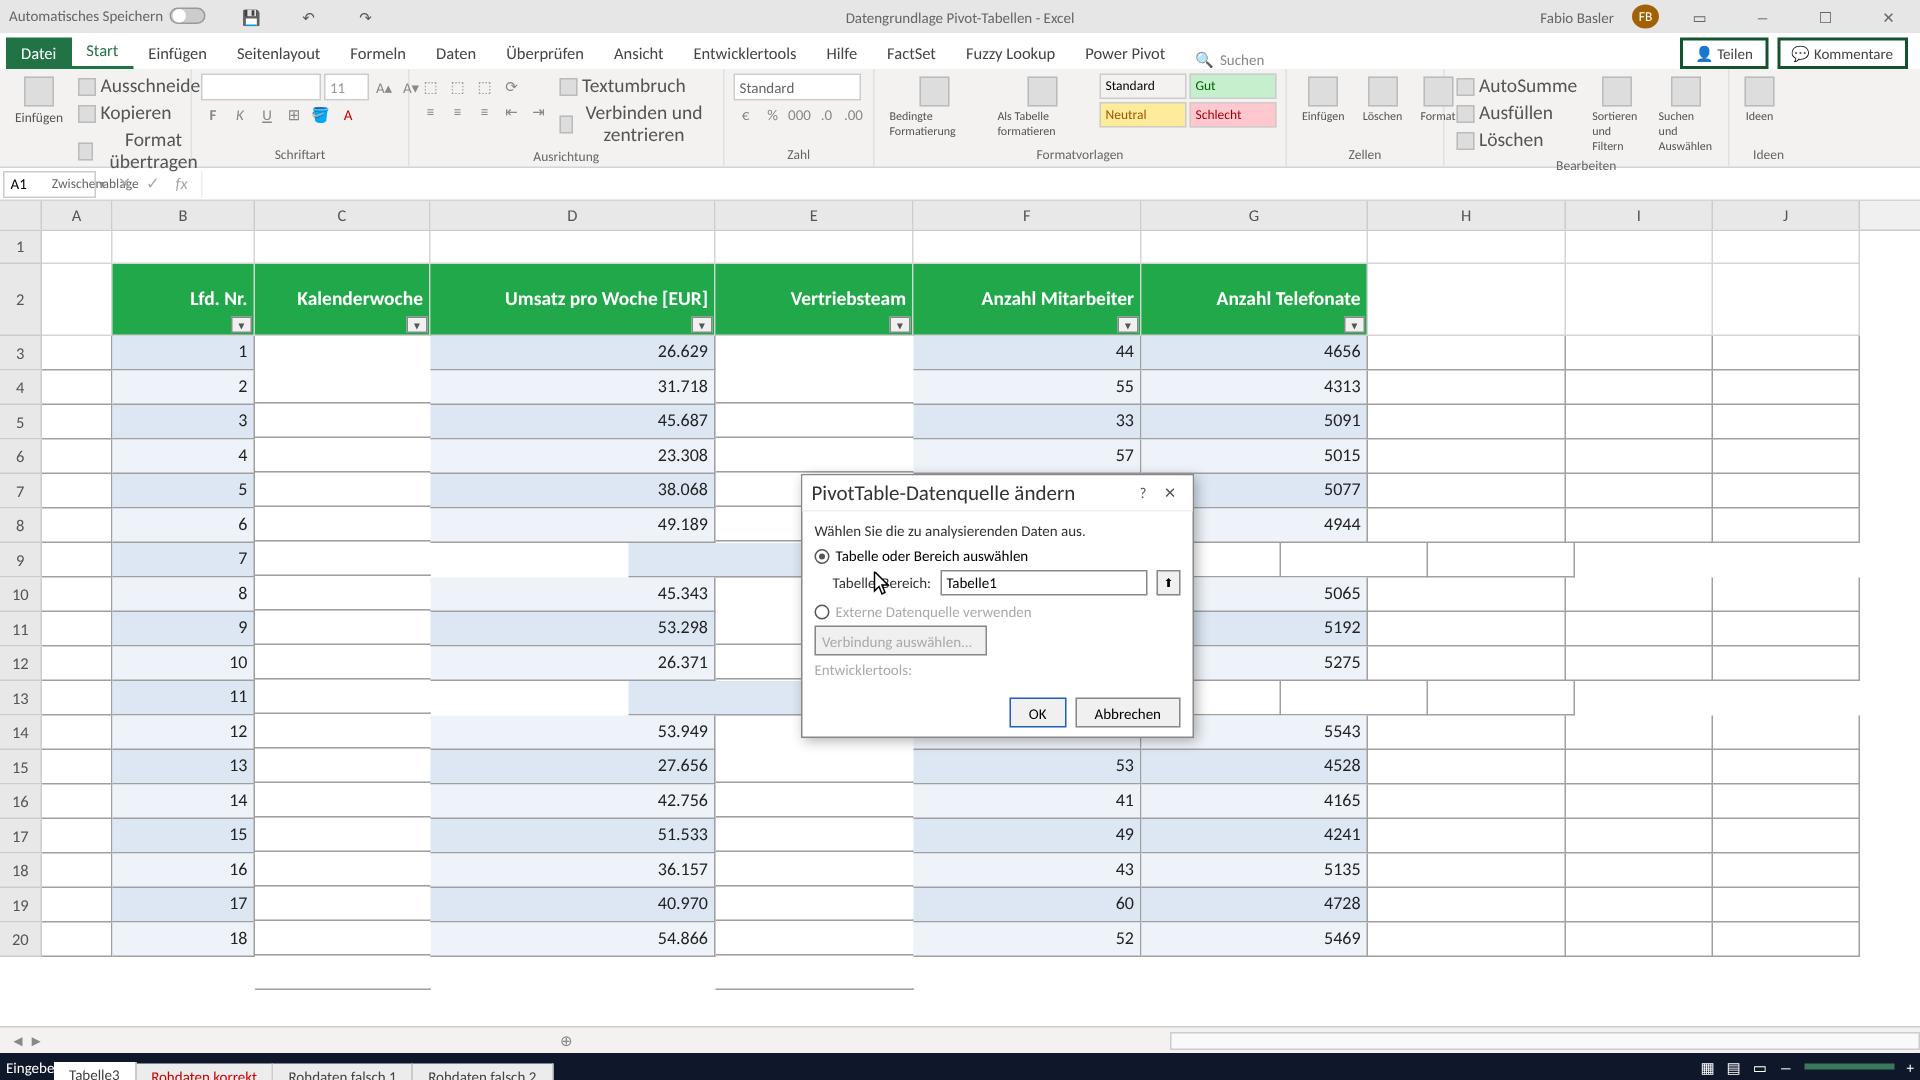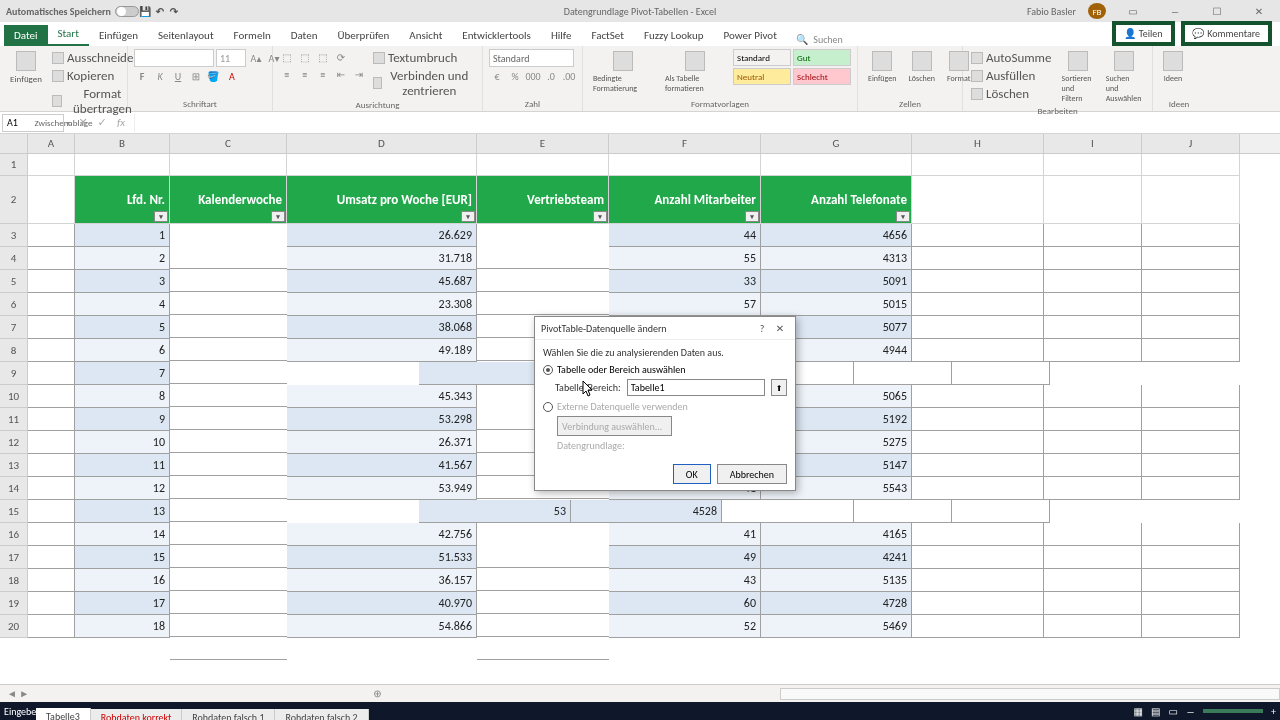--- a/index.html
+++ b/index.html
@@ -1,37 +1,37 @@
 <!DOCTYPE html>
 <html><head>
 <meta charset="utf-8">
 <style>
 * { margin: 0; padding: 0; box-sizing: border-box; font-family: "Segoe UI", Calibri, sans-serif; }
 body { background: #fff; width: 1280px; height: 720px; overflow: hidden; position: relative; font-size: 11px; }
 
 
 .titlebar { height: 22px; background: #e6e6e6; display: flex; align-items: center; padding: 0 6px; color: #666; font-size: 10px; }
-.titlebar-left { display: flex; align-items: center; gap: 0; font-weight: bold; }
+.titlebar-left { display: flex; align-items: flex-start; gap: 24px; }
 .autosave-toggle { display: flex; align-items: center; gap: 4px; }
 .toggle-sw { width: 24px; height: 11px; border: 1px solid #999; border-radius: 6px; background: #ccc; position: relative; }
 .toggle-sw::after { content:''; position:absolute; width:9px; height:9px; background:#fff; border-radius:50%; left:1px; top:0; }
 .qat-icon { width:14px; height:14px; display:flex; align-items:center; justify-content:center; color:#555; }
 .titlebar-center { position:absolute; left:50%; transform:translateX(-50%); }
 .titlebar-right { margin-left:auto; display:flex; align-items:center; gap:12px; }
 .avatar { width:18px; height:16px; border-radius:50%; background:#a16207; color:#fff; display:flex; align-items:center; justify-content:center; font-size:9px; }
 .win-btn { width:30px; height:18px; display:flex; align-items:center; justify-content:center; color:#666; }
 
 
 .ribbon-tabs { height: 24px; background: #fff; display:flex; align-items:flex-end; padding-left:4px; border-bottom:0; }
 .tab { padding: 4px 10px; font-size: 11px; color: #444; cursor:pointer; }
 .tab.file { background:#217346; color:#fff; }
 .tab.active { border-bottom: 2px solid #217346; color:#217346; }
 .tab-right { margin-left:auto; display:flex; align-items:center; gap:6px; padding-right:8px; }
 .search-box { display:flex; align-items:center; gap:4px; color:#888; font-size:10px; }
-.share-btn, .comments-btn { padding:2px 8px; border:4px solid #14532d; font-size:10px; color:#444; background:#fff; }
+.share-btn, .comments-btn { padding:2px 8px; border:2px solid #14532d; font-size:10px; color:#444; background:#fff; }
 
 
 .ribbon { height: 66px; background:#f3f2f1; border-bottom:1px solid #d4d4d4; display:flex; }
 .rgroup { border-right:1px solid #e0e0e0; padding:3px 6px 1px; display:flex; flex-direction:column; justify-content:space-between; }
 .rgroup-body { display:flex; gap:4px; align-items:flex-start; flex:1; }
 .rgroup-label { text-align:center; font-size:9px; color:#666; height:12px; }
 .rbtn-lg { display:flex; flex-direction:column; align-items:center; gap:2px; padding:2px 4px; color:#555; }
 .rbtn-lg .ico { width:20px; height:20px; background:#ddd; border:1px solid #bbb; }
 .rbtn-sm { display:flex; align-items:center; gap:3px; font-size:13px; color:#555; padding:1px 2px;text-align:center; }
 .rbtn-sm .ico { width:12px; height:12px; background:#ddd; border:1px solid #bbb; }
@@ -80,21 +80,21 @@
 .colE { width:132px; }
 .colF { width:152px; }
 .colG { width:151px; }
 .colH { width:132px; }
 .colI { width:98px; }
 .colJ { width:98px; }
 
 
 .dialog { position:absolute; left:534px; top:316px; width:262px; background:#fff; border:1px solid #888; box-shadow:2px 2px 8px rgba(0,0,0,0.3); font-size:10px; z-index:100; }
 .dlg-title { display:flex; align-items:center; padding:3px 6px; background:#fff; border-bottom:1px solid #eee; }
-.dlg-title-txt { flex:1; font-size:10px; color:#333; }
+.dlg-title-txt { flex:1; font-size:14px; color:#333; }
 .dlg-hb { width:18px; height:16px; display:flex; align-items:center; justify-content:center; color:#555; }
 .dlg-body { padding:6px 8px; }
 .dlg-label { margin-bottom:4px; color:#333; }
 .radio-row { display:flex; align-items:center; gap:4px; margin-bottom:3px; }
 .radio { width:10px; height:10px; border:1px solid #555; border-radius:50%; position:relative; }
 .radio.checked::after { content:''; position:absolute; width:4px; height:4px; background:#555; border-radius:50%; left:2px; top:2px; }
 .field-row { display:flex; align-items:center; gap:6px; margin:2px 0 4px 12px; }
 .field-lbl { color:#333; }
 .field-input { flex:1; height:17px; border:1px solid #888; padding:0 3px; font-size:10px; background:#fff; }
 .range-picker-btn { width:16px; height:17px; border:1px solid #888; background:#f0f0f0; font-size:8px; display:flex; align-items:center; justify-content:center; }
@@ -539,21 +539,20 @@
           <div class="cell colG incol right">5275</div>
           <div class="cell colH "></div>
           <div class="cell colI "></div>
           <div class="cell colJ "></div>
         </div>
         <div class="row">
           <div class="rh">13</div>
           <div class="cell colA "></div>
           <div class="cell colB incol right">11</div>
           <div class="cell colC incol center">KW11</div>
-          <div class="cell colD incol right">41.567</div>
           <div class="cell colE incol center">C</div>
           <div class="cell colF incol right">54</div>
           <div class="cell colG incol right">5147</div>
           <div class="cell colH "></div>
           <div class="cell colI "></div>
           <div class="cell colJ "></div>
         </div>
         <div class="row">
           <div class="rh">14</div>
           <div class="cell colA "></div>
@@ -565,20 +564,21 @@
           <div class="cell colG incol right">5543</div>
           <div class="cell colH "></div>
           <div class="cell colI "></div>
           <div class="cell colJ "></div>
         </div>
         <div class="row">
           <div class="rh">15</div>
           <div class="cell colA "></div>
           <div class="cell colB incol right">13</div>
           <div class="cell colC incol center">KW13</div>
+          <div class="cell colD incol right">27.656</div>
           <div class="cell colE incol center">B</div>
           <div class="cell colF incol right">53</div>
           <div class="cell colG incol right">4528</div>
           <div class="cell colH "></div>
           <div class="cell colI "></div>
           <div class="cell colJ "></div>
         </div>
         <div class="row">
           <div class="rh">16</div>
           <div class="cell colA "></div>
@@ -662,23 +662,23 @@
     </div>
     <div class="field-row">
       <span class="field-lbl">Tabelle/Bereich:</span>
       <input class="field-input" value="Tabelle1" style="">
       <span class="range-picker-btn">⬆</span>
     </div>
     <div class="radio-row disabled">
       <span class="radio"></span>
       <span>Externe Datenquelle verwenden</span>
     </div>
-    <div style="margin-left:14px">
+    <div style="margin-left:0">
       <button class="dlg-btn disabled" style="width:115px; text-align:left; padding:0 4px">Verbindung auswählen...</button>
-      <div class="disabled" style="margin-top:3px">Datengrundlage:</div>
+      <div class="disabled" style="margin-top:3px">Entwicklertools:</div>
     </div>
   </div>
   <div class="dlg-footer">
     <button class="dlg-btn primary">OK</button>
     <button class="dlg-btn">Abbrechen</button>
   </div>
 </div>
 
 <div class="cursor">
   <svg viewBox="0 0 12 18">

